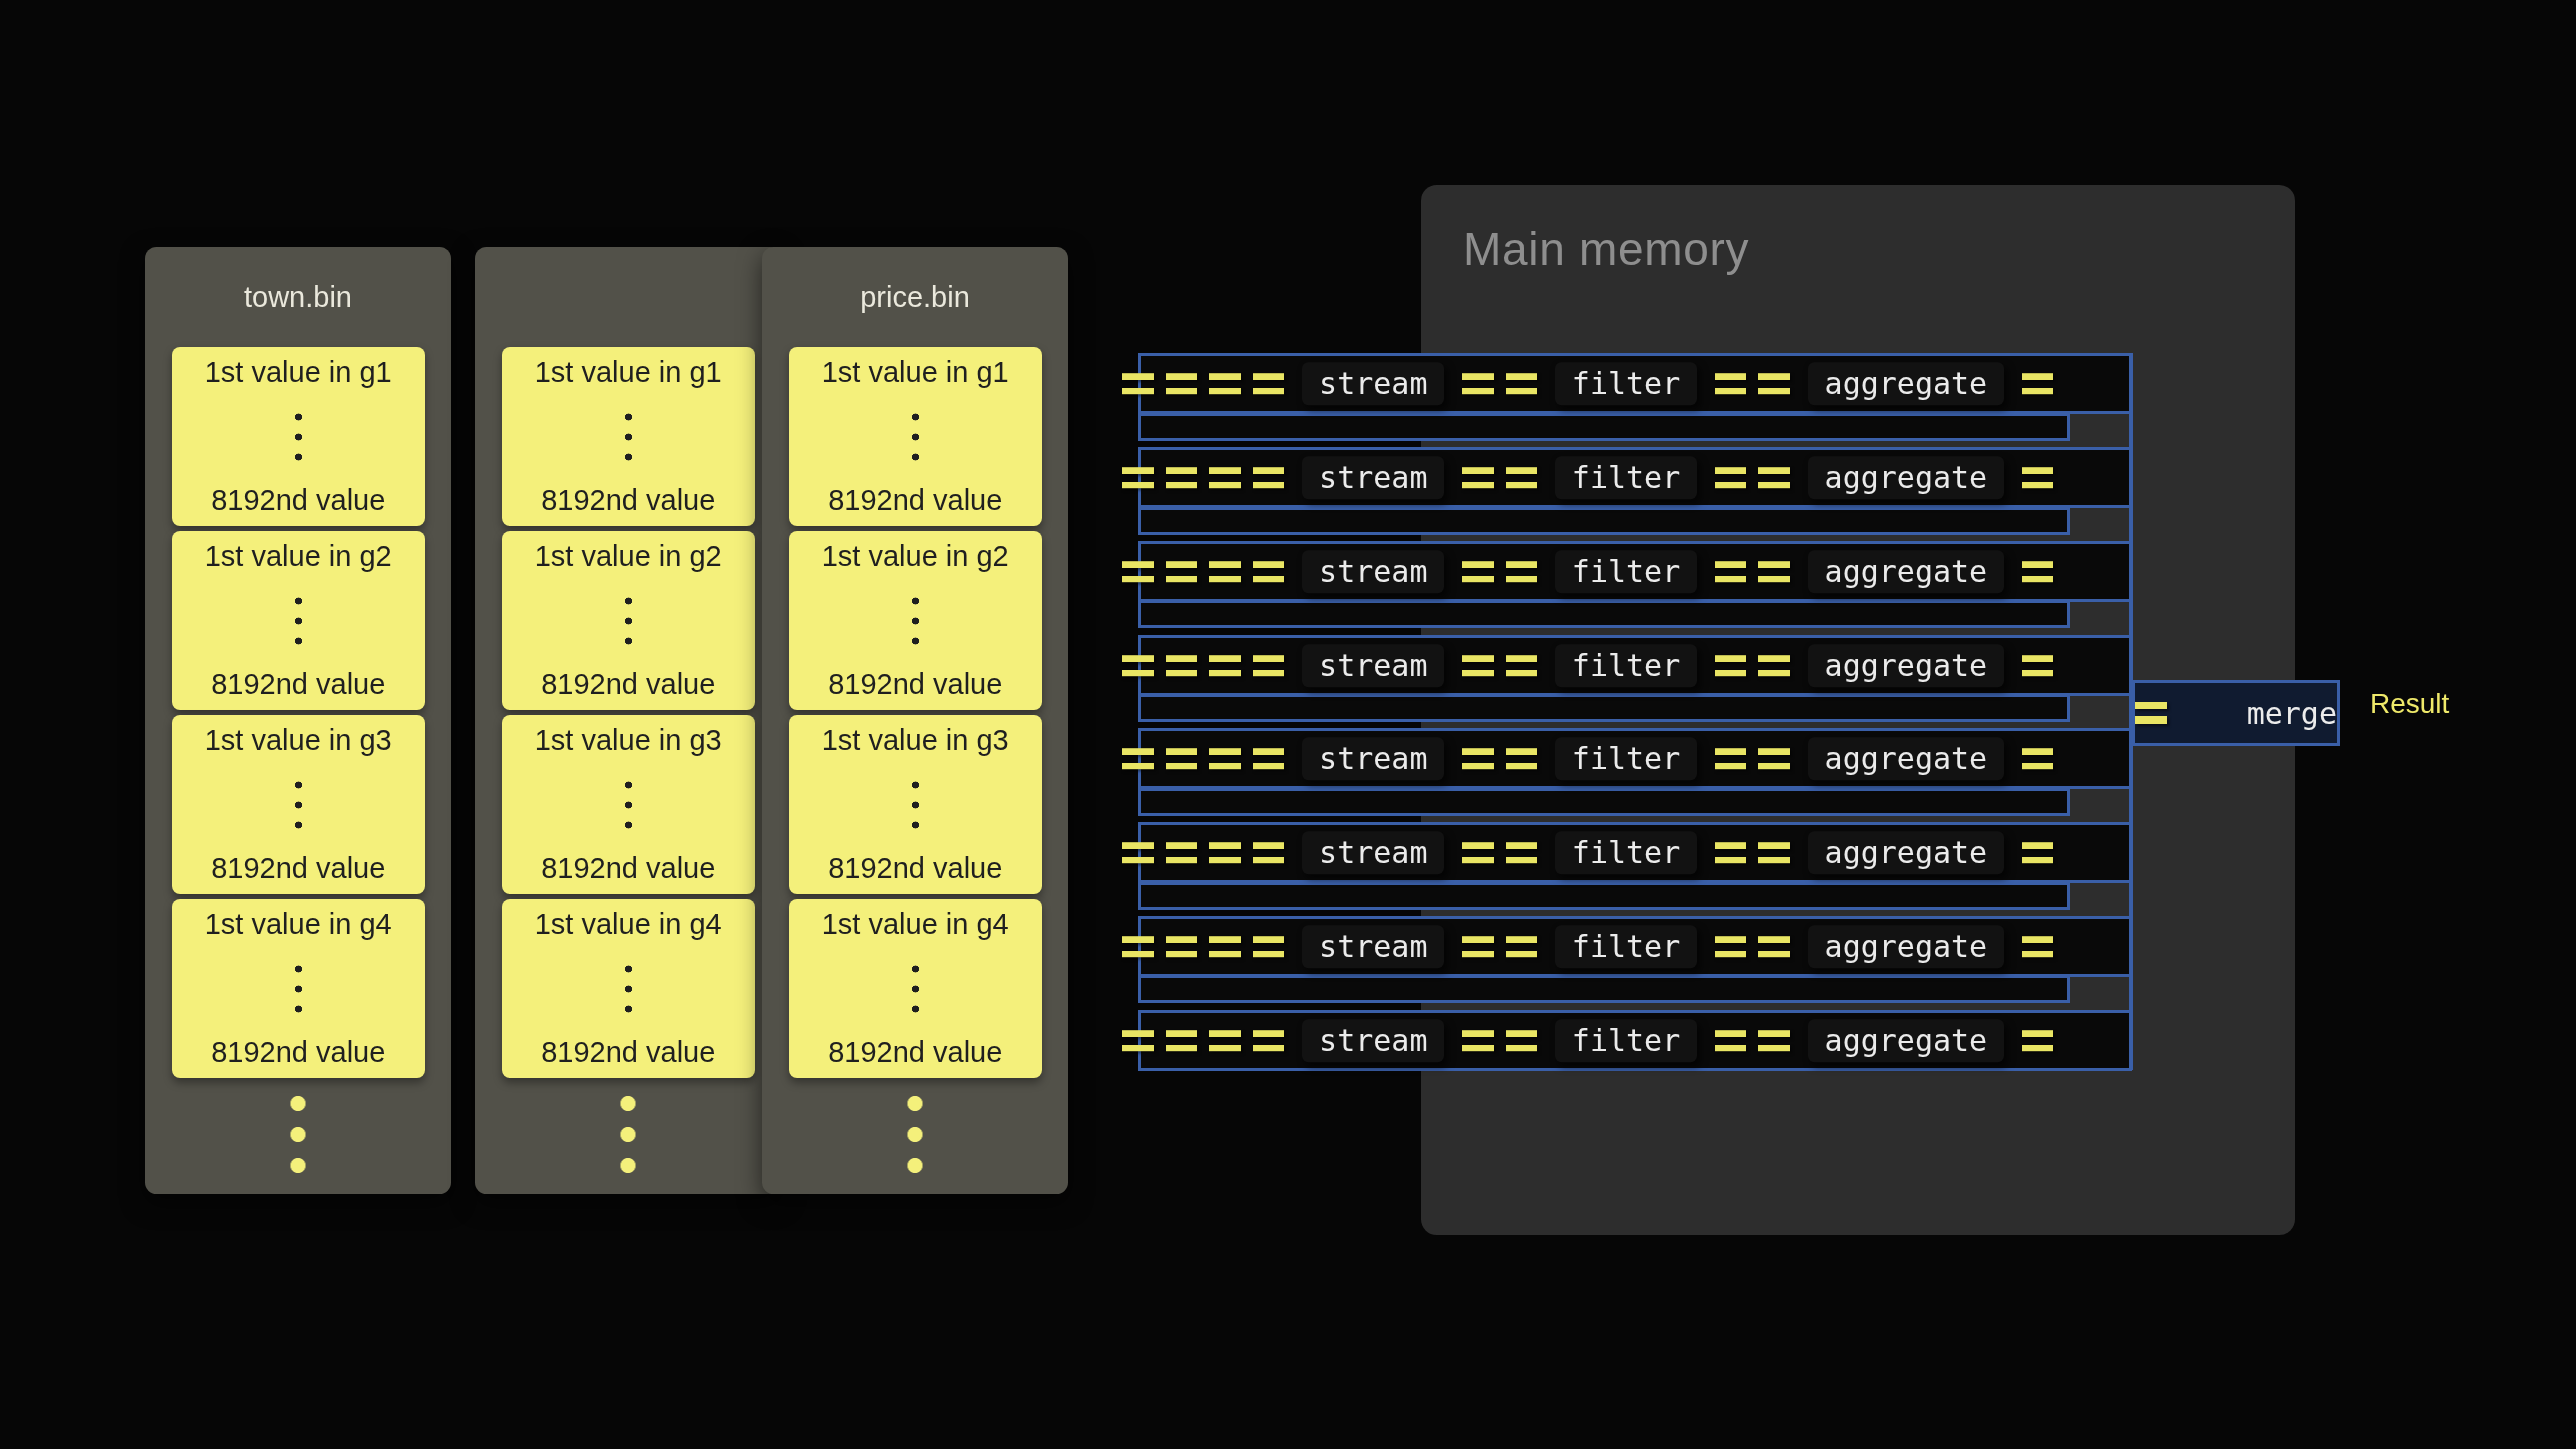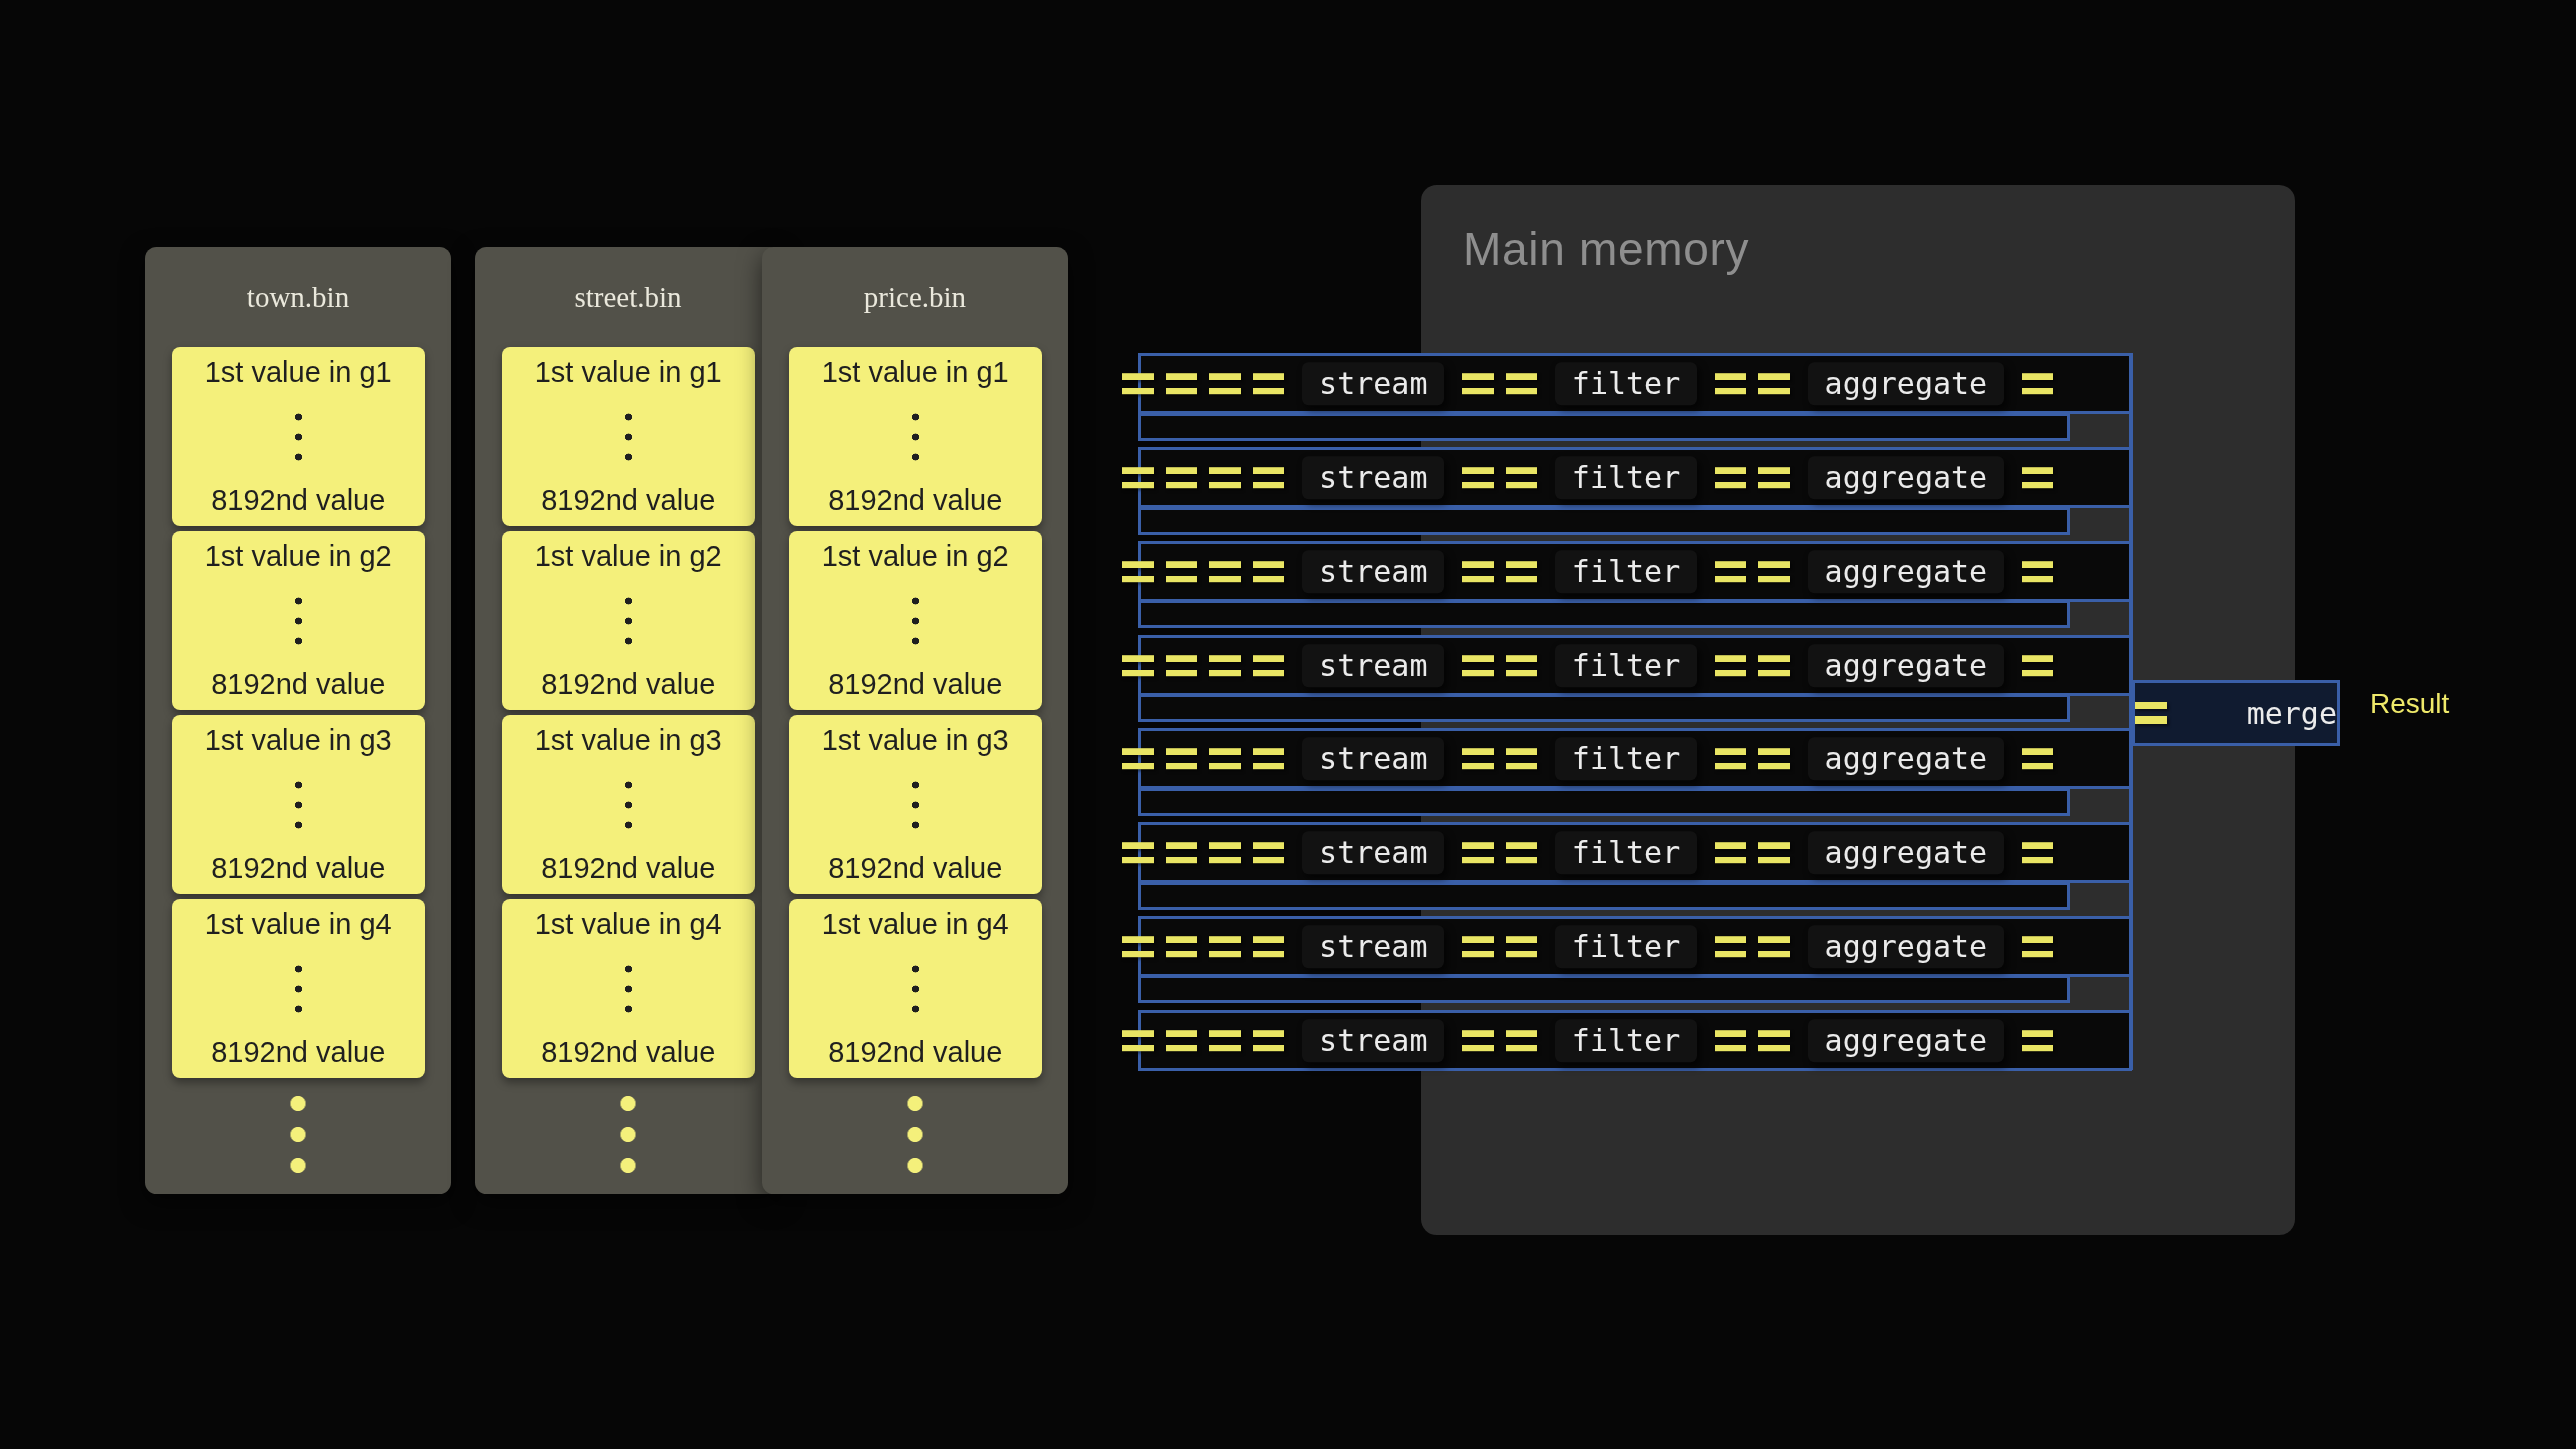--- a/index.html
+++ b/index.html
@@ -8,21 +8,21 @@
 
   
   .memory{position:absolute;left:1421px;top:185px;width:874px;height:1050px;
           background:#2d2d2d;border-radius:15.7px;}
   .memtitle{position:absolute;left:42px;top:37px;font-size:46px;color:#8e8e8e;letter-spacing:0.7px;}
 
   
   .fcol{position:absolute;top:247px;width:306px;height:947px;background:#525149;
         border-radius:11.4px;box-shadow:0 8.6px 23px rgba(0,0,0,.55);}
   .fhead{height:100px;display:flex;align-items:center;justify-content:center;
-         font-family:Liberation Serif, serif;font-size:29px;color:#eae8dc;}
+         font-family:Liberation Sans, sans-serif;font-size:29px;color:#eae8dc;}
   .fblocks{position:absolute;left:26.5px;right:26px;top:100px;display:flex;
            flex-direction:column;gap:5px;}
   .vblock{height:179px;background:#f4f07b;border-radius:8px;box-shadow:0 4.3px 8.6px rgba(0,0,0,.35);
           display:flex;flex-direction:column;align-items:center;justify-content:space-between;
           padding:8.6px 0;box-sizing:border-box;color:#1f1f1f;font-size:29px;}
   .vdots{width:8.6px;height:60px;
          background-image:radial-gradient(circle,#1f1f1f 3.2px,transparent 3.7px);
          background-size:8.6px 20px;background-repeat:repeat-y;background-position:center top;}
   .ydots{position:absolute;left:50%;transform:translateX(-50%);top:841px;width:17px;height:93px;
          background-image:radial-gradient(circle,#f4f07b 7.2px,transparent 7.9px);
@@ -80,21 +80,20 @@
       <div class="vblock">
         <div>1st value in g4</div>
         <div class="vdots"></div>
         <div>8192nd value</div>
       </div>
     </div>
     <div class="ydots"></div>
   </div>
 
   <div class="fcol" style="left:475px">
-    <div class="fhead">street.bin</div>
     <div class="fblocks">
       <div class="vblock">
         <div>1st value in g1</div>
         <div class="vdots"></div>
         <div>8192nd value</div>
       </div>
       <div class="vblock">
         <div>1st value in g2</div>
         <div class="vdots"></div>
         <div>8192nd value</div>

